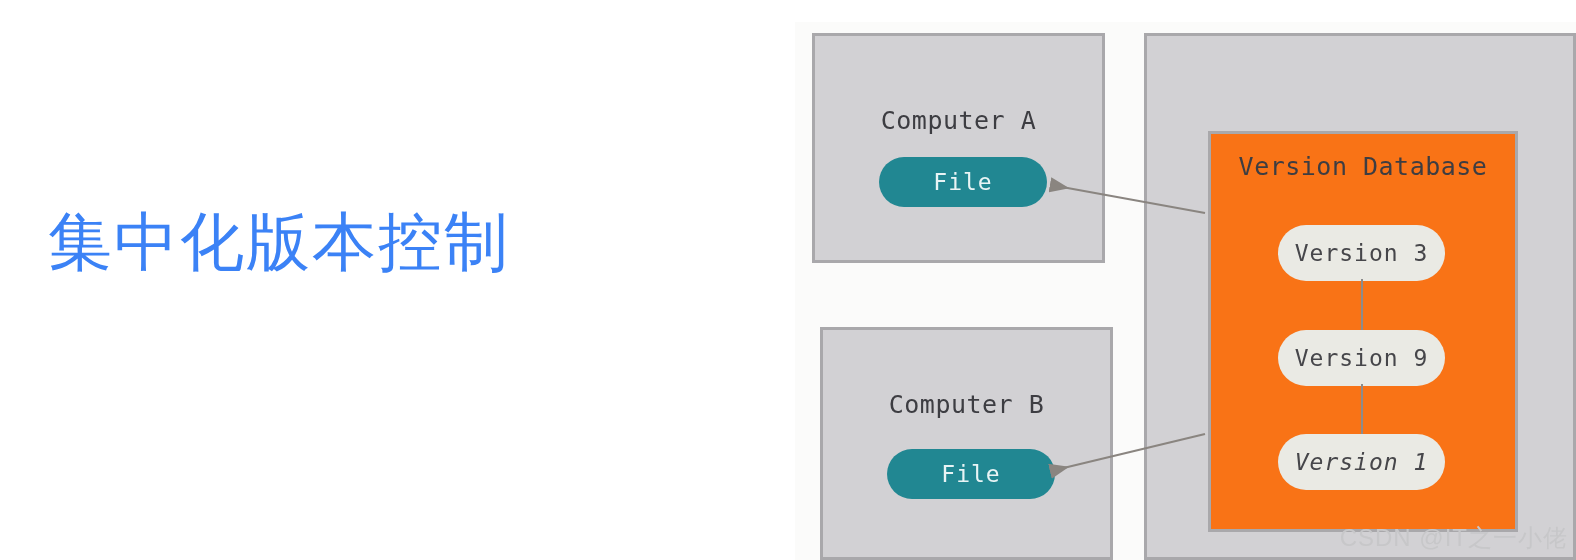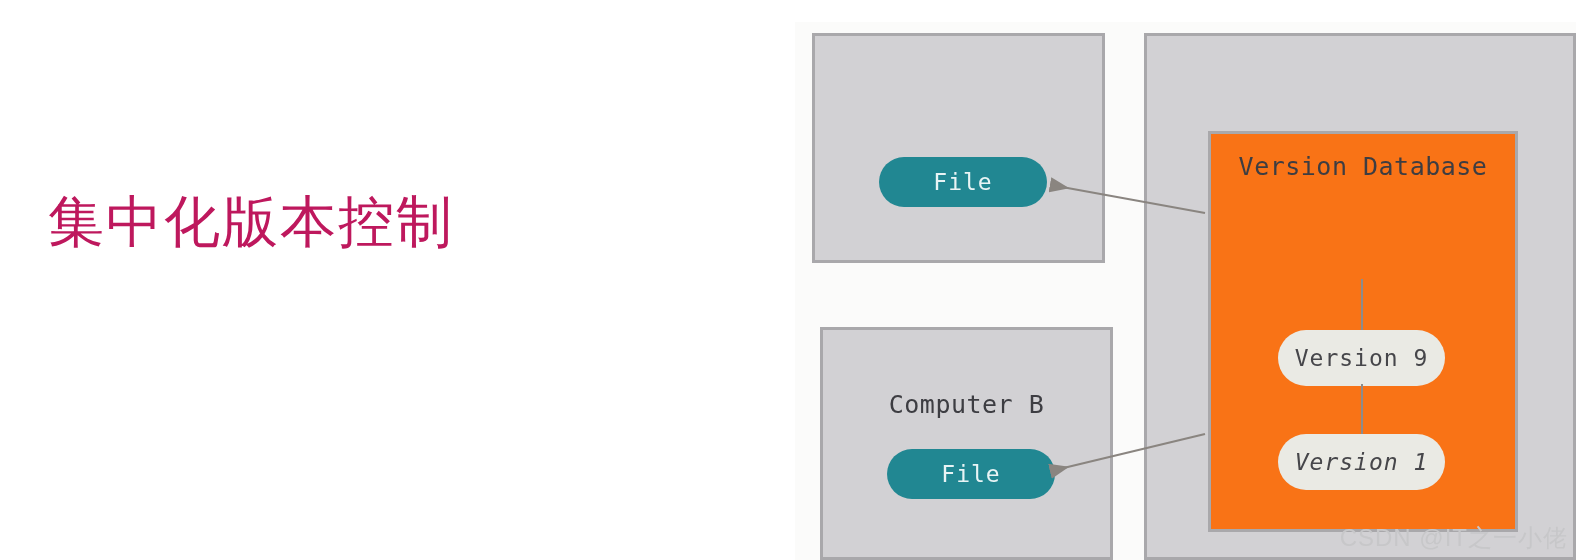--- a/index.html
+++ b/index.html
@@ -13,27 +13,27 @@
     height: 560px;
     background: #ffffff;
     overflow: hidden;
     font-family: "Liberation Sans", sans-serif;
   }
 
   
   #headline {
     position: absolute;
     left: 48px;
-    top: 174px;
+    top: 194px;
     width: 700px;
     font-family: "Liberation Sans", sans-serif;
-    font-size: 56px;
+    font-size: 64px;
     line-height: 96px;
     letter-spacing: 2px;
-    color: #be185d;
+    color: #3b82f6;
     white-space: nowrap;
     user-select: none;
   }
 
   
   #figure {
     position: absolute;
     left: 795px;
     top: 22px;
     width: 781px;
@@ -164,33 +164,35 @@
 </head>
 <body>
 
 <div id="stage">
 
   <div id="headline">集中化版本控制</div>
 
   <div id="figure">
 
     <div class="panel" id="panel-computer-a">
+      <div class="panel-title" id="title-computer-a">Computer A</div>
       <div class="file-pill" id="file-a">File</div>
     </div>
 
     <div class="panel" id="panel-computer-b">
       <div class="panel-title" id="title-computer-b">Computer B</div>
       <div class="file-pill" id="file-b">File</div>
     </div>
 
     <div class="panel" id="panel-server">
 
       <div id="version-database">
         <div id="title-version-database">Version Database</div>
 
+        <div class="version-pill v3">Version 3</div>
         <div class="version-connector c32"></div>
 
         <div class="version-pill v2">Version 9</div>
         <div class="version-connector c21"></div>
 
         <div class="version-pill v1">Version 1</div>
       </div>
     </div>
 
     <svg id="arrows" viewBox="0 0 781 538">

